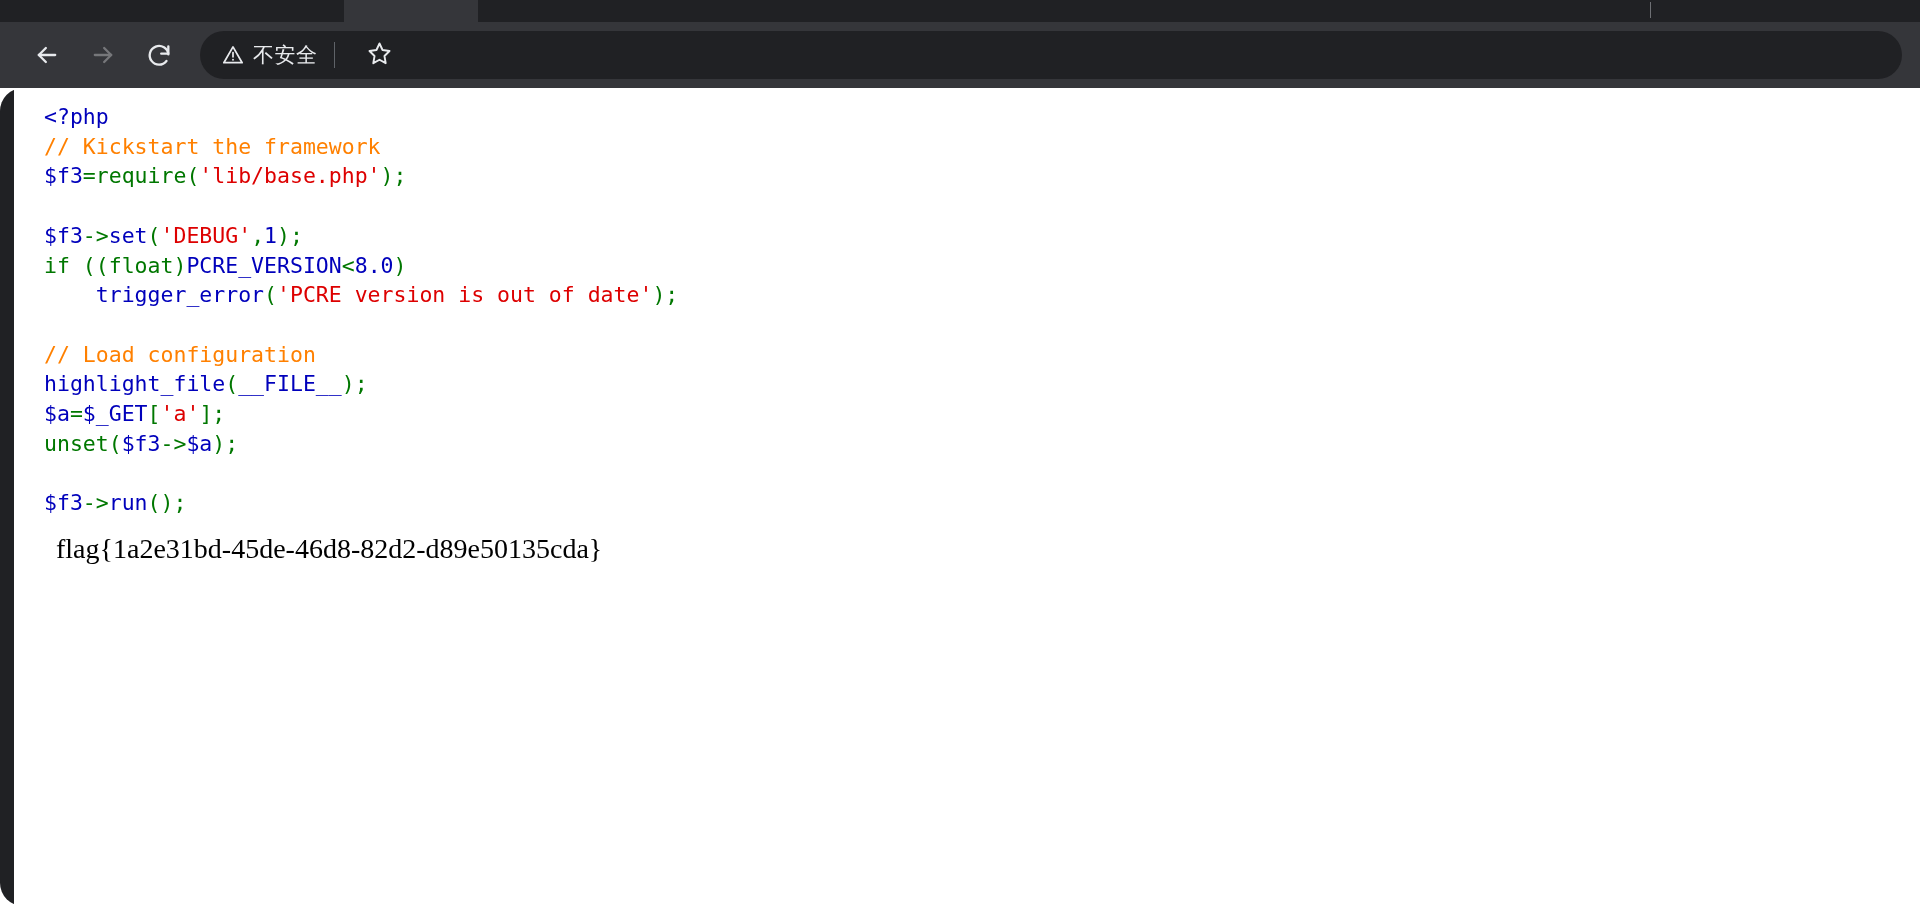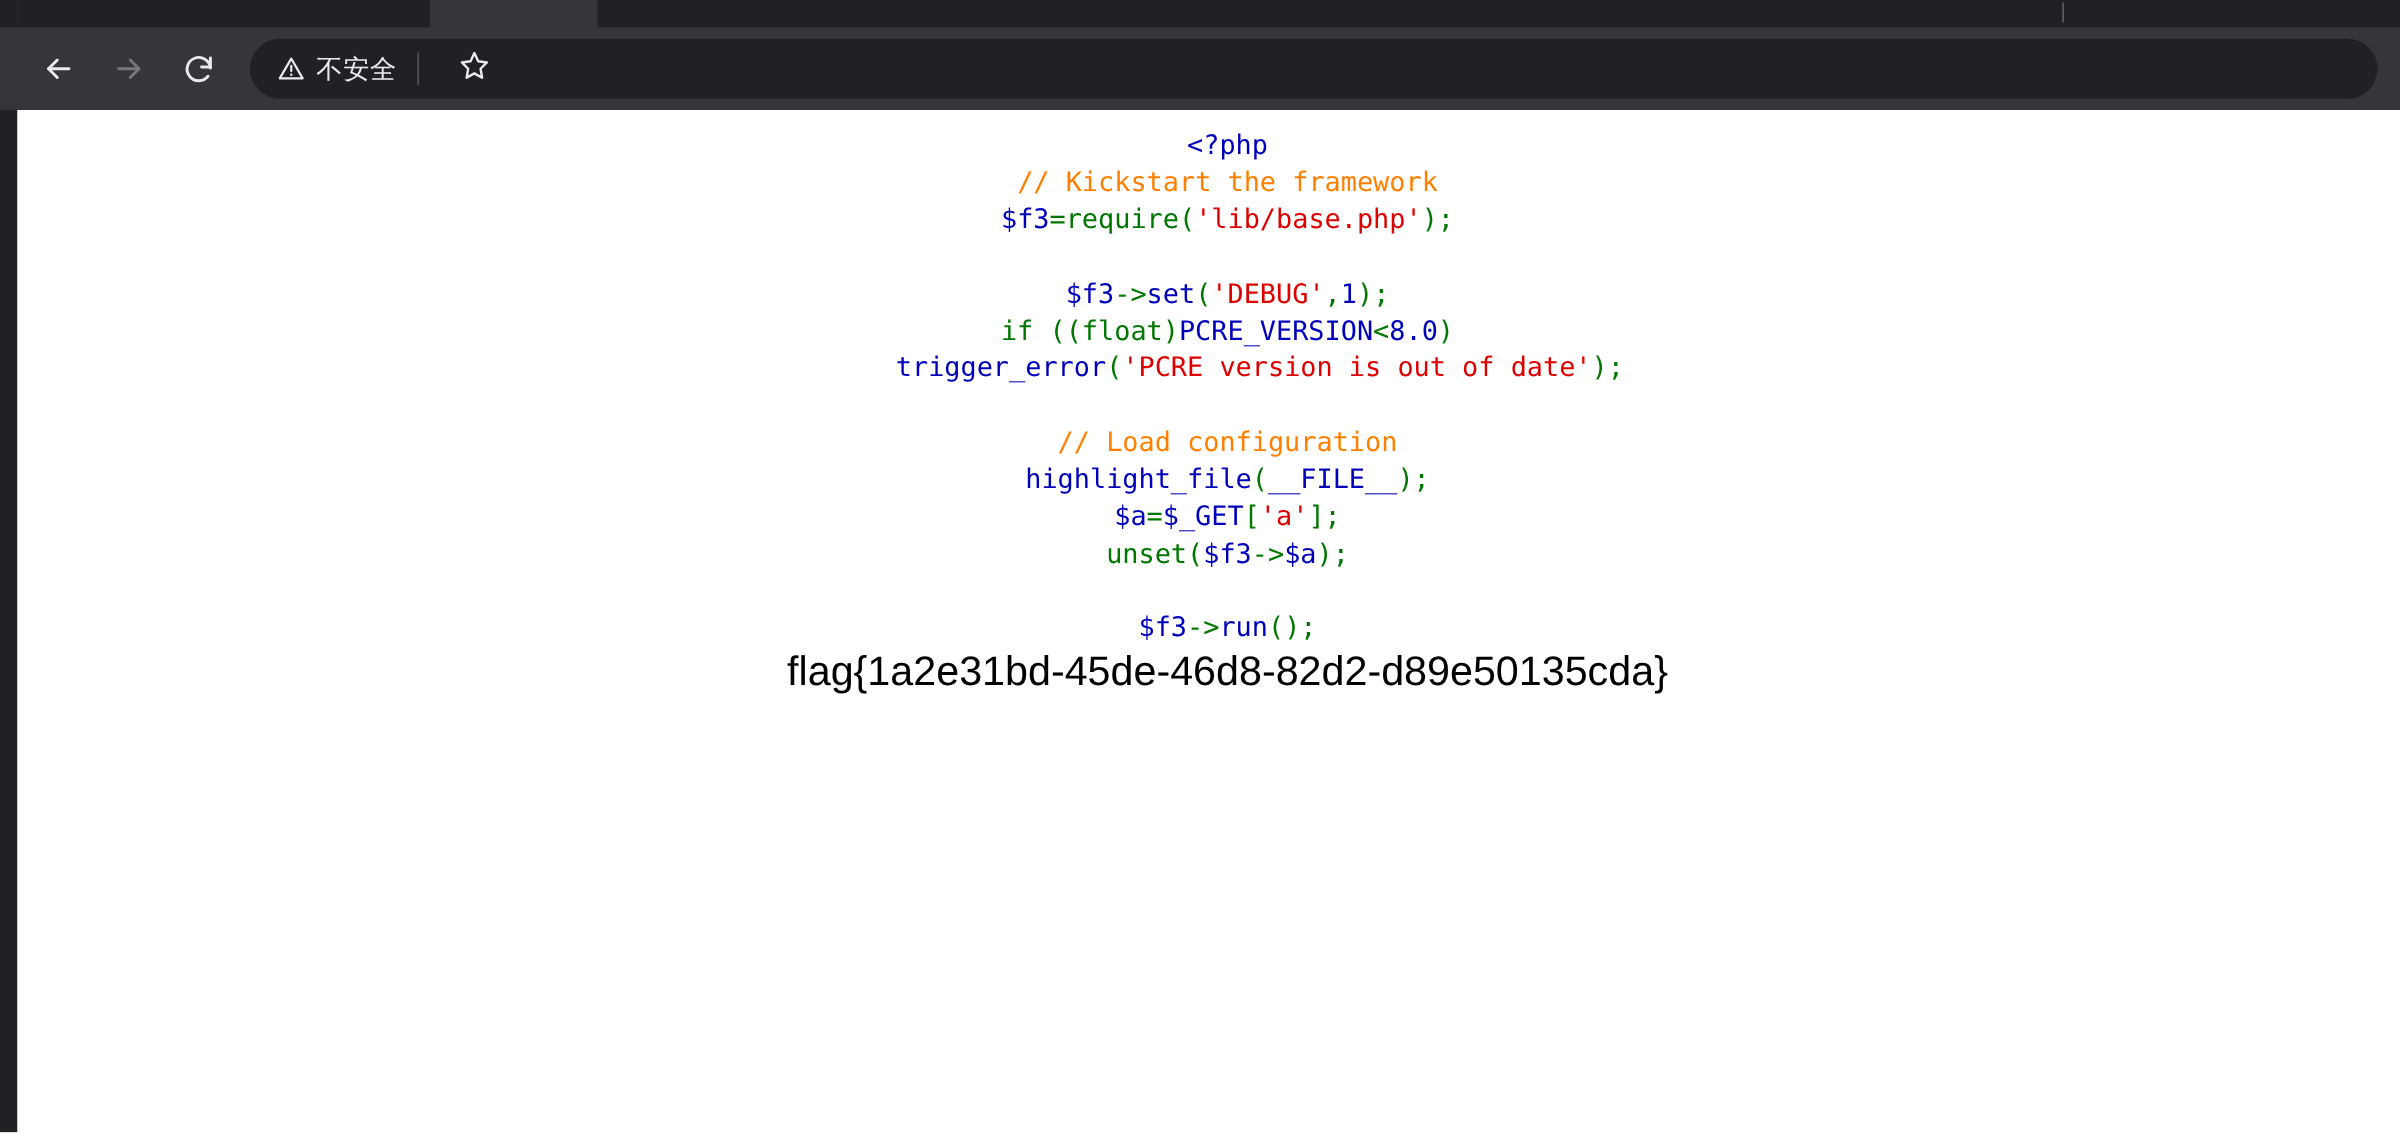--- a/index.html
+++ b/index.html
@@ -10,21 +10,20 @@
     overflow: hidden;
     background: #ffffff;
     font-family: "Liberation Sans", sans-serif;
   }
 
   #root {
     position: relative;
     width: 1920px;
     height: 726px;
     background: #ffffff;
-    text-align: center;
   }
 
   
   .chrome {
     position: absolute;
     top: 0; left: 0;
     width: 1920px;
     height: 88px;
     background: #35363a;
   }
@@ -150,20 +149,21 @@
   }
 
   
   .viewport {
     position: absolute;
     top: 88px; left: 0;
     width: 1920px;
     height: 818px;
     background: #ffffff;
     overflow: hidden;
+    border-radius: 23px;
   }
   .scroll-gutter {
     position: absolute;
     top: 0; left: 0;
     width: 14px;
     height: 818px;
     background: #202124;
   }
   .page {
     position: absolute;
@@ -185,24 +185,24 @@
     white-space: pre;
     color: #007700;
     letter-spacing: 0px;
   }
   .c-default { color: #007700; }
   .c-keyword { color: #0000BB; }
   .c-comment { color: #FF8000; }
   .c-string  { color: #DD0000; }
 
   .flagline {
-    margin: 0;
+    margin: 12px;
     padding: 2px 0 0 30px;
-    font-family: Liberation Sans, sans-serif;
-    font-size: 33px;
+    font-family: Liberation Serif, serif;
+    font-size: 28px;
     line-height: 34px;
     color: #000000;
     white-space: pre;
   }
 
   h1.notfound {
     margin: 40px 0 0 0;
     padding: 0 0 0 30px;
     font-family: "Liberation Sans", sans-serif;
     font-size: 62px;

